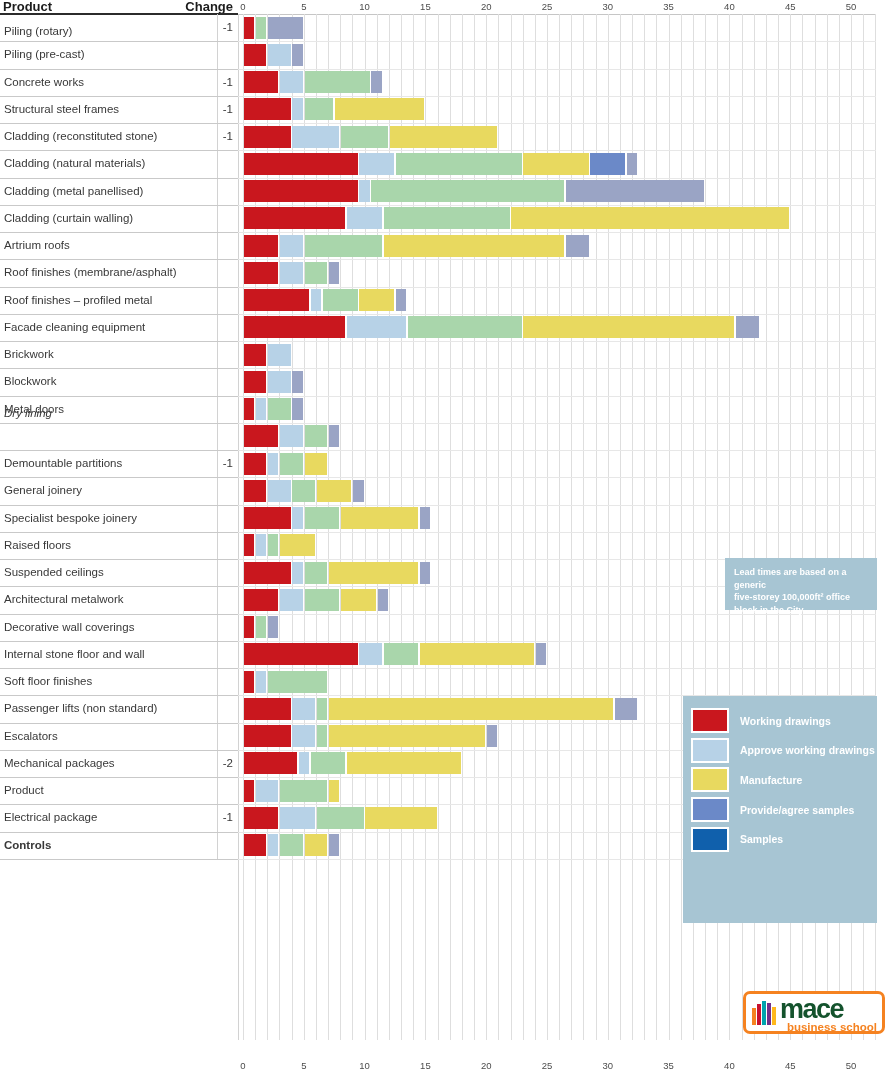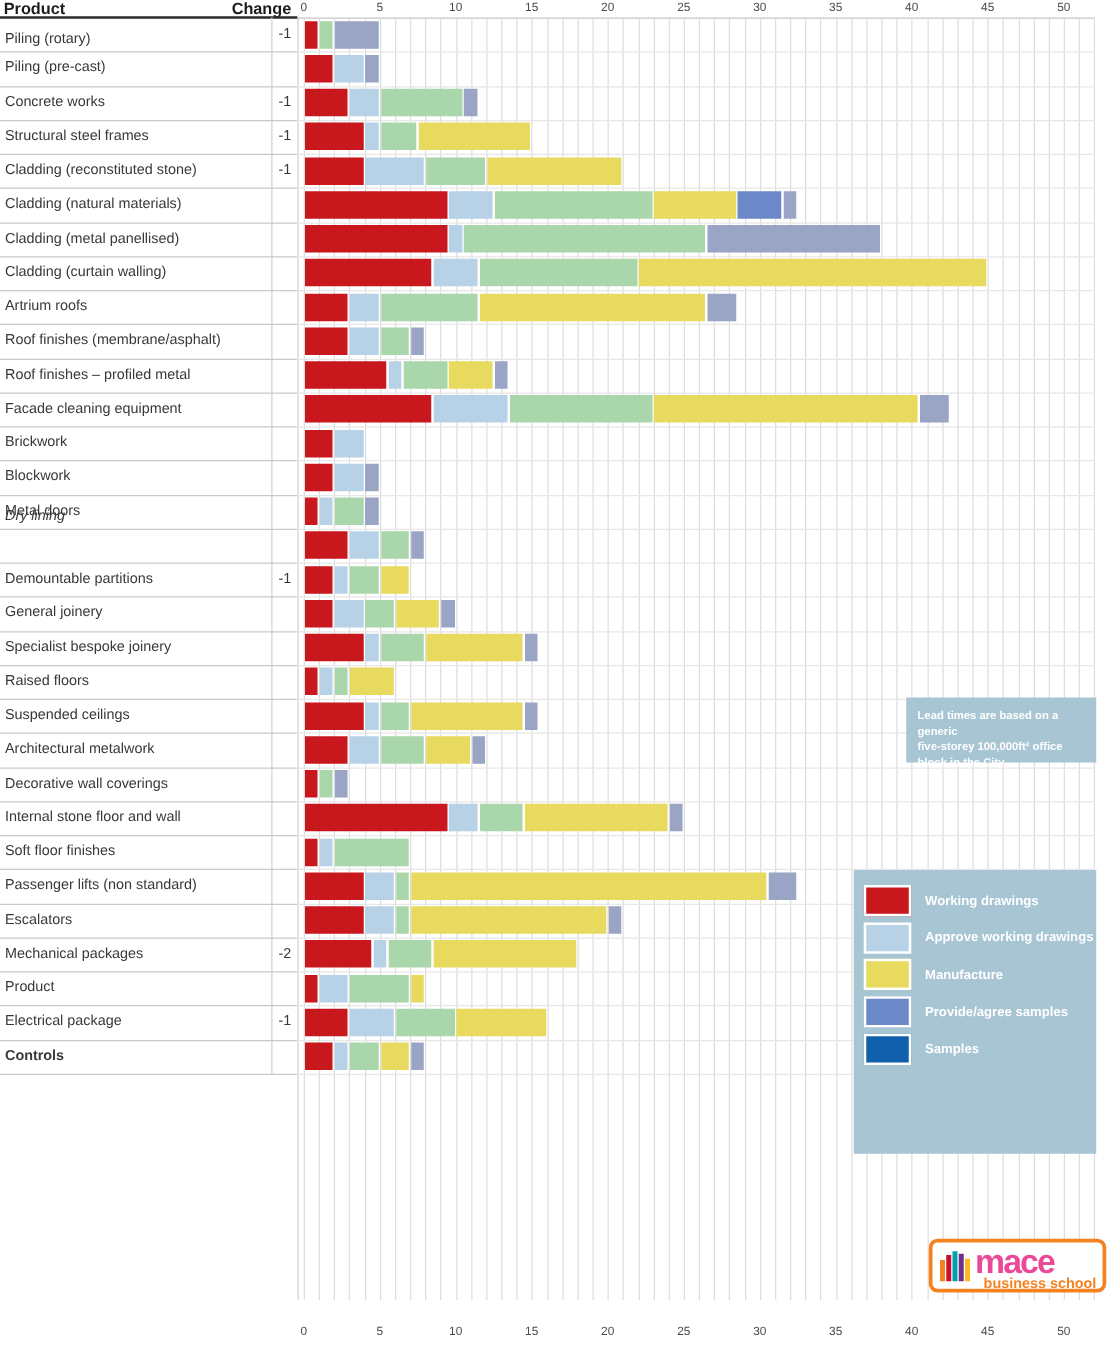--- a/index.html
+++ b/index.html
@@ -20,21 +20,21 @@
   .litem{position:relative;height:29.6px;display:flex;align-items:center;padding-left:8px;}
   .lswatch{width:34px;height:21px;border:2px solid #fff;flex:0 0 auto;}
   .llabel{margin-left:11px;color:#fff;font-weight:bold;font-size:10.5px;}
   #note{position:absolute;left:725px;top:558px;width:152px;height:52px;background:#a7c5d3;box-sizing:border-box;padding:8px 6px 0 9px;}
   #note div{color:#fff;font-weight:bold;font-size:9px;line-height:12.5px;}
   #logo{position:absolute;left:743px;top:991px;width:142px;height:43px;box-sizing:border-box;
         border:3px solid #f58220;border-radius:7px;background:#fff;display:flex;align-items:flex-start;padding:3px 5px 0 6px;}
   #logo-stripes{display:flex;align-items:flex-end;height:26px;margin-top:2px;margin-right:3px;}
   #logo-stripes i{display:block;width:4px;margin-right:1px;}
   #logo-text{display:flex;flex-direction:column;align-items:flex-end;flex:1;}
-  #logo-word{font-size:27px;font-weight:bold;color:#ec4899;line-height:24px;letter-spacing:-1.5px;align-self:stretch;text-align:left;}
+  #logo-word{font-size:27px;font-weight:bold;color:#14532d;line-height:24px;letter-spacing:-1.5px;align-self:stretch;text-align:left;}
   #logo-sub{font-size:11.5px;font-weight:bold;color:#f58220;line-height:12px;margin-top:0px;}
 </style>
 </head>
 <body>
 
 <div id="stage">
   <div class="hdr" style="left:3px;">Product</div>
   <div class="hdr" style="left:163px;width:70px;text-align:right;">Change</div>
   <div class="hdr-rule"></div>
   <div class="axis-rule" style="left:238px;width:638px;"></div>

